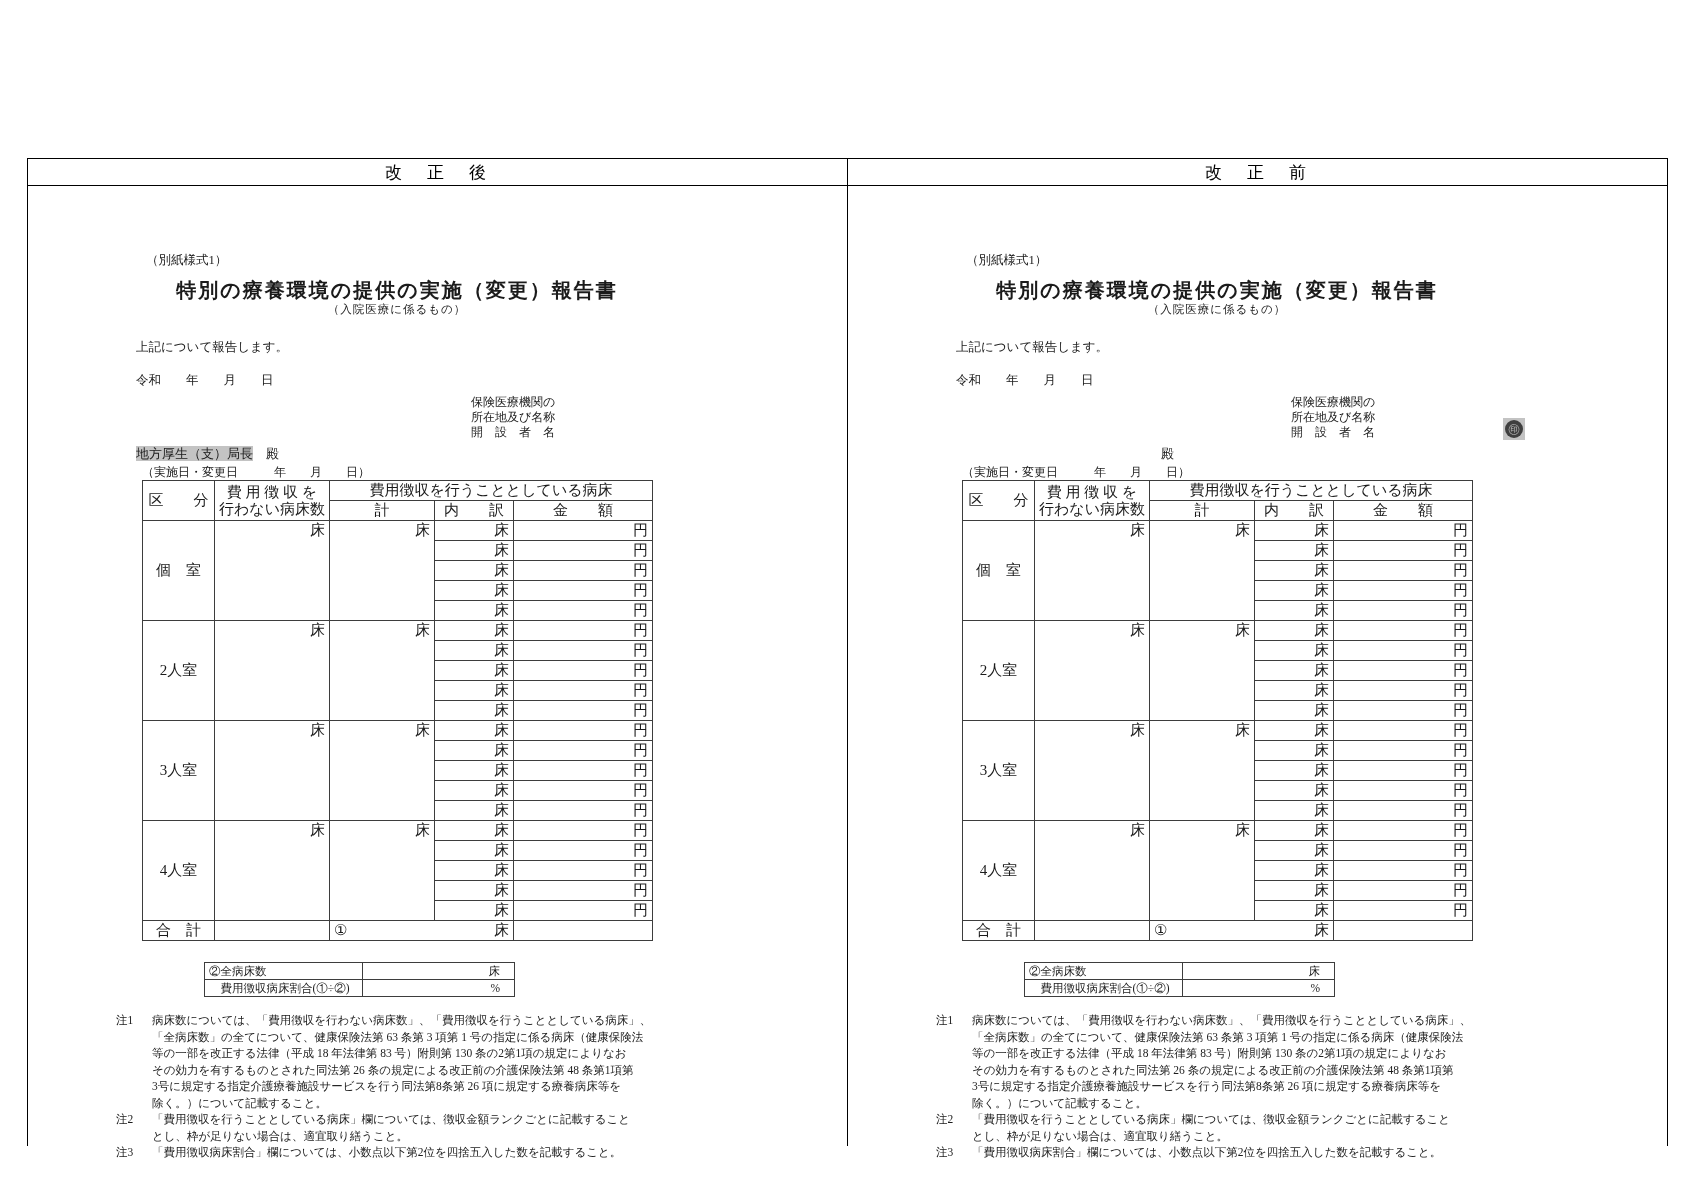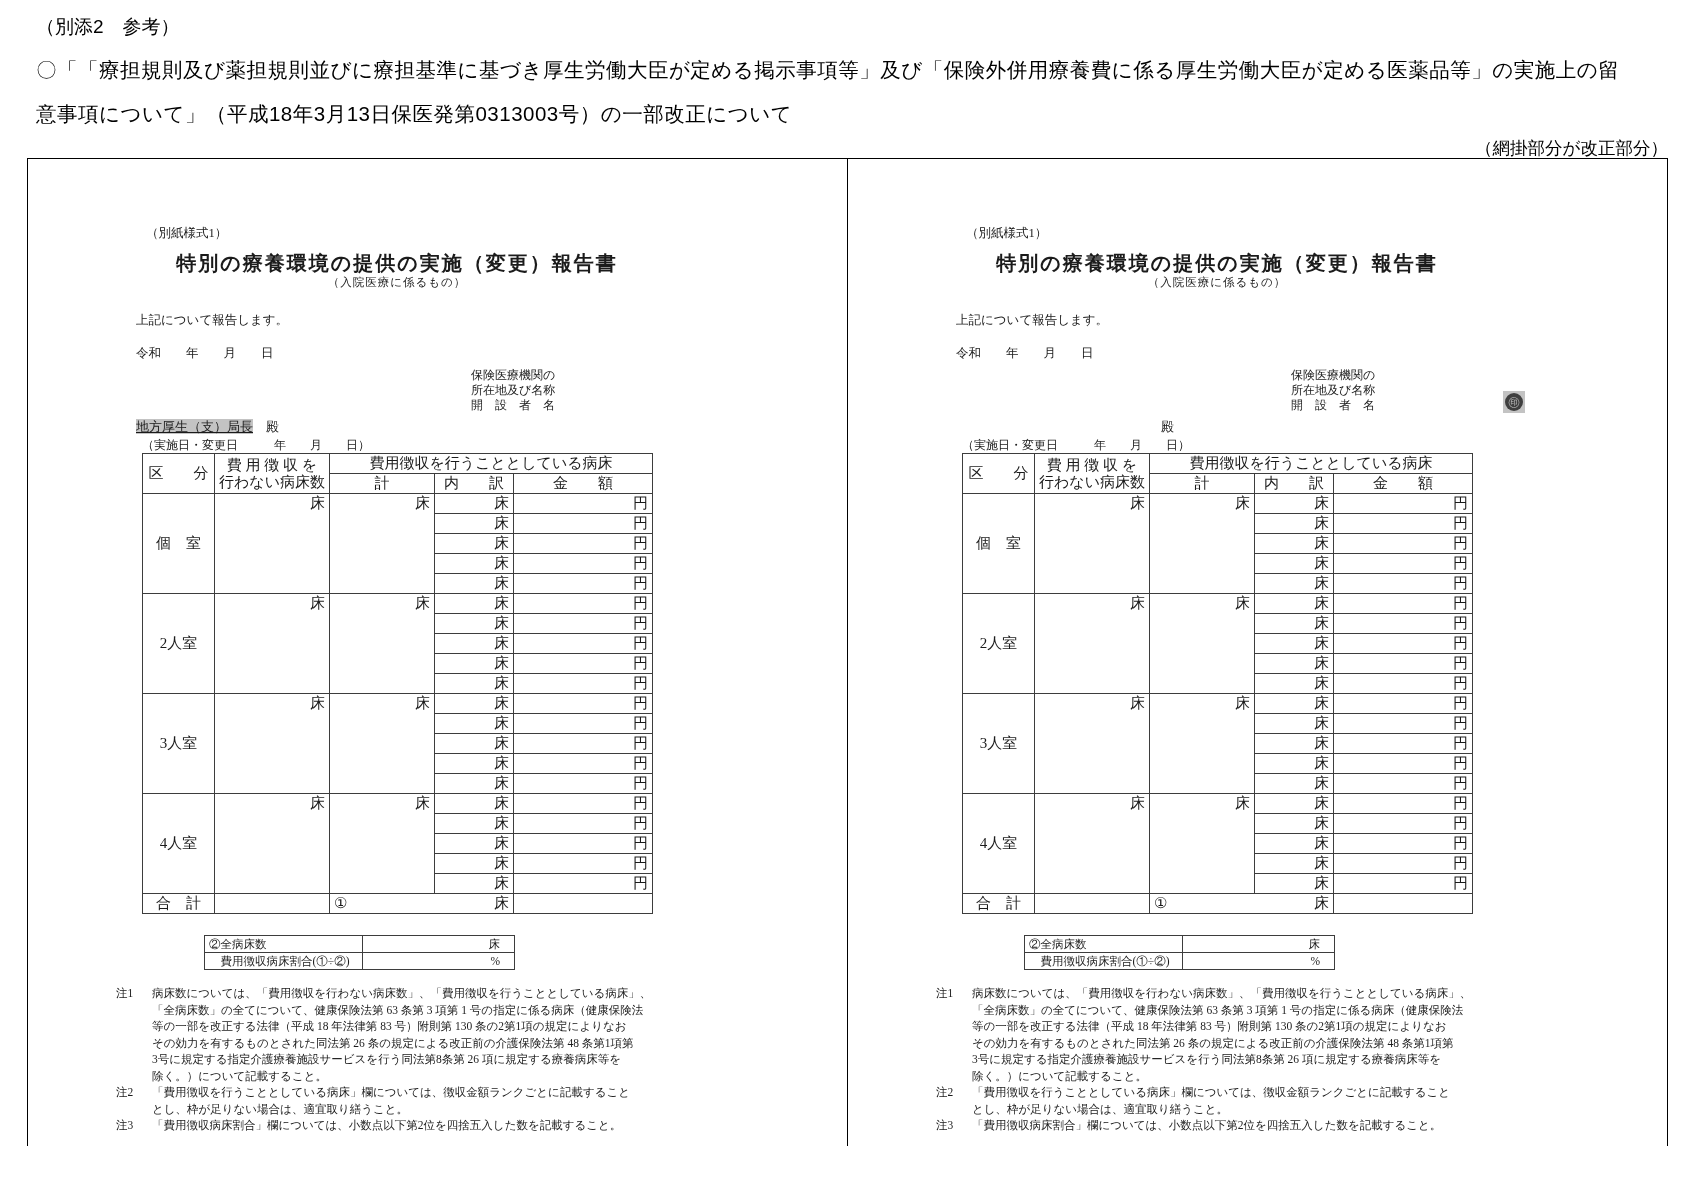--- a/index.html
+++ b/index.html
@@ -29,21 +29,21 @@
   .form-replica{position:absolute;left:88px;top:66px;width:562px;color:#1b1b1b;font-size:12.5px;}
   .style-label{padding-left:30px;line-height:16px;white-space:nowrap;}
   .form-title{text-align:center;font-size:20px;font-weight:bold;letter-spacing:2px;margin-top:12px;line-height:20px;white-space:nowrap;}
   .form-subtitle{text-align:center;font-size:11.5px;letter-spacing:1px;margin-top:2px;line-height:15px;white-space:nowrap;}
   .report-line{padding-left:20px;margin-top:22px;line-height:16px;white-space:nowrap;}
   .date-line{padding-left:20px;margin-top:17px;line-height:16px;white-space:nowrap;}
   .org-row{margin-left:355px;margin-top:7px;position:relative;font-size:12px;line-height:15px;}
   .org-row div{white-space:nowrap;}
   .addressee{padding-left:20px;margin-top:5px;font-size:13px;line-height:17px;white-space:nowrap;}
   .variant-before .addressee{padding-left:225px;}
-  .shaded{background:var(--highlight,#c3c3c3);text-decoration:underline;}
+  .shaded{background:var(--highlight,#c3c3c3);}
   .seal-wrap{position:absolute;left:212px;bottom:0px;padding:2px;background:var(--highlight,#c3c3c3);}
   .seal-glyph{display:flex;width:18px;height:18px;border-radius:50%;background:#3f3f3f;color:#c9c9c9;
               font-size:12px;line-height:18px;align-items:center;justify-content:center;overflow:hidden;}
   .impl-date{margin-left:26px;width:510px;font-size:12px;margin-top:3px;line-height:14px;white-space:nowrap;}
 
   table{border-collapse:collapse;}
   .main-table{margin-left:26px;margin-top:1px;width:510px;font-size:15px;color:#1b1b1b;table-layout:fixed;}
   .main-table th,.main-table td{border:1px solid #3d3d3d;padding:0 4px;font-weight:normal;overflow:hidden;}
   .main-table th{height:17px;text-align:center;white-space:nowrap;}
   .main-table td{height:17px;white-space:nowrap;}
@@ -64,30 +64,26 @@
   .note{display:flex;}
   .note-label{width:36px;flex-shrink:0;white-space:nowrap;}
   .note-body{flex:1;}
   .note-line{white-space:nowrap;}
 </style>
 </head>
 <body>
 
 <div class="page">
 
-  <div class="doc-header">
-    <div class="attachment">（別添2　参考）</div>
-    <div class="subject">
-      <div>〇「「療担規則及び薬担規則並びに療担基準に基づき厚生労働大臣が定める掲示事項等」及び「保険外併用療養費に係る厚生労働大臣が定める医薬品等」の実施上の留</div>
-      <div>意事項について」（平成18年3月13日保医発第0313003号）の一部改正について</div>
+
+  <div class="compare">
+    <div class="compare-header">
+      <div class="col-head">改　正　後</div>
+      <div class="col-head">改　正　前</div>
     </div>
-    <div class="revision-note">（網掛部分が改正部分）</div>
-  </div>
-
-  <div class="compare">
     <div class="compare-body">
       <div class="compare-cell form-slot">
           <div class="form-replica variant-after">
             <div class="style-label">（別紙様式1）</div>
             <div class="form-title">特別の療養環境の提供の実施（変更）報告書</div>
             <div class="form-subtitle">（入院医療に係るもの）</div>
             <div class="report-line">上記について報告します。</div>
             <div class="date-line">令和　　年　　月　　日</div>
             <div class="org-row">
               <div>保険医療機関の</div>

